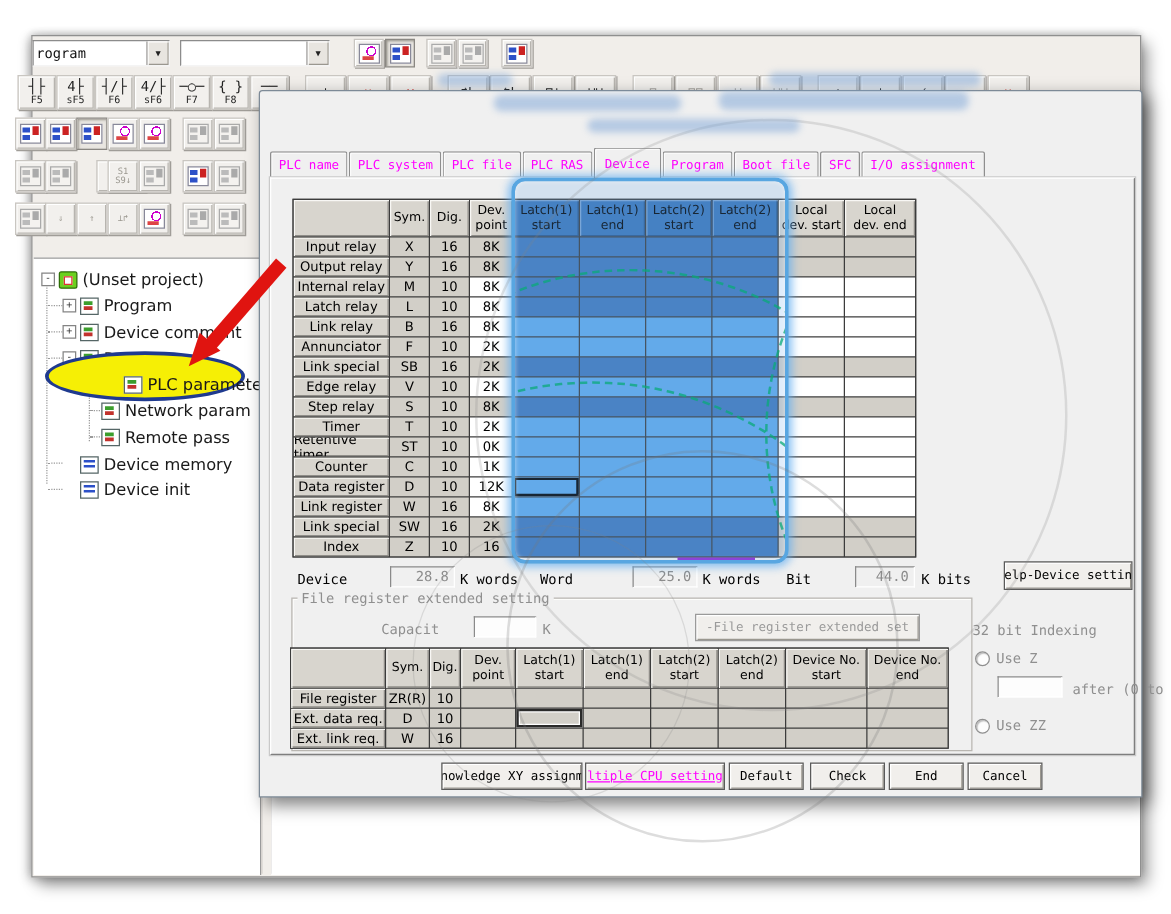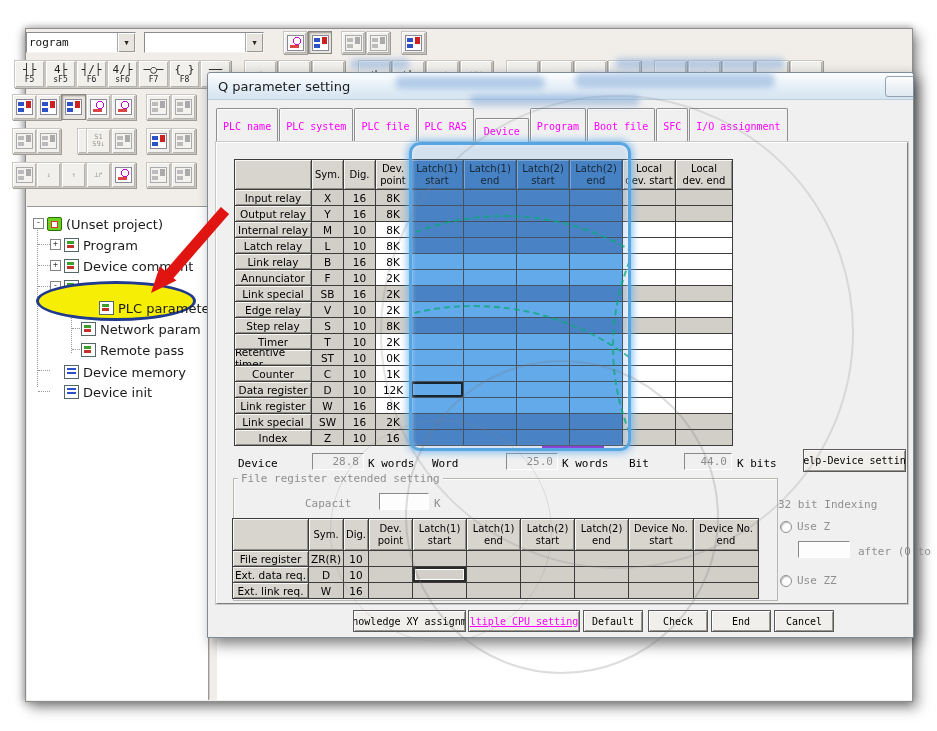--- a/index.html
+++ b/index.html
@@ -52,21 +52,21 @@
   
   #dlg{position:absolute;left:207px;top:72px;width:705px;height:564px;background:#f0f0f0;
        border:1px solid #7d8a97;border-radius:3px 3px 0 0;box-shadow:5px 6px 14px rgba(0,0,0,.50);z-index:10;}
   #dlg-title{position:absolute;left:0;top:0;right:0;height:26px;border-radius:3px 3px 0 0;overflow:hidden;
              background:linear-gradient(#fcfeff,#e2edf6 60%,#d5e4f1);border-bottom:1px solid #bccédb;
              border-bottom:1px solid #bccedb;display:flex;align-items:center;}
   #dlg-title .ttl{font-size:13px;color:#1b1b1b;margin-left:10px;}
   #dlg-close{position:absolute;right:-14px;top:3px;width:40px;height:19px;background:linear-gradient(#fdfdfd,#dfe8f0);
              border:1px solid #93a4b5;border-radius:3px;}
   .tabs{position:absolute;left:8px;top:46px;height:24px;display:flex;align-items:flex-end;}
-  .tab{box-sizing:border-box;height:22px;padding:17px 6px;margin-right:1px;display:flex;align-items:center;
+  .tab{box-sizing:border-box;height:22px;padding:4px 6px;margin-right:1px;display:flex;align-items:center;
        background:#f0f0f0;border:1px solid #8e8e8e;border-bottom:none;border-radius:2px 2px 0 0;
        box-shadow:inset 1px 1px 0 #fbfbfb;font:10px "DejaVu Sans Mono",monospace;color:#ff00ff;white-space:nowrap;}
   .tab.active{height:25px;position:relative;z-index:3;background:#f0f0f0;padding:0 8px;}
   #tabpage{position:absolute;left:8px;top:69px;width:692px;height:462px;background:#f0f0f0;box-sizing:border-box;
            border:1px solid;border-color:#ffffff #7e7e7e #7e7e7e #ffffff;box-shadow:0 0 0 1px #c9c9c9;}
   
   .devgrid{position:absolute;display:grid;gap:1px;background:#3c3c3c;border:1px solid #3c3c3c;}
   #grid-upper{left:26px;top:86px;grid-template-columns:76px 31px 31px 34px 52px 52px 52px 52px 52px 56px;
               grid-template-rows:29px repeat(16,15px);}
   #grid-lower{left:24px;top:445px;grid-template-columns:75px 34px 24px 43px 53px 53px 53px 53px 64px 64px;
@@ -317,24 +317,20 @@
           <div class="tlabel">Device init</div>
         </div>
       </div>
     <div id="splitter"></div>
     <div id="editor">
       
     </div>
   </div>
 
   <div id="dlg">
-    <div id="dlg-title">
-      <span class="ttl">Q parameter setting</span>
-      <div id="dlg-close"></div>
-    </div>
 
     <div class="tabs" id="tabs">
         <div class="tab">PLC name</div>
         <div class="tab">PLC system</div>
         <div class="tab">PLC file</div>
         <div class="tab">PLC RAS</div>
         <div class="tab active">Device</div>
         <div class="tab">Program</div>
         <div class="tab">Boot file</div>
         <div class="tab">SFC</div>
@@ -566,20 +562,21 @@
     <span class="mlabel" style="left:529px;top:384px;">K bits</span>
     <div class="btn" style="left:595px;top:376px;width:103px;height:23px;">elp-Device settin</div>
 
     <div class="gbox" style="left:25px;top:405px;width:543px;height:121px;"></div>
     <span class="gtitle" style="left:30px;top:399px;">File register extended setting</span>
     <span class="mlabel dis" style="left:97px;top:424px;">Capacit</span>
     <div class="vbox w" style="left:171px;top:420px;width:50px;height:17px;">
         <span></span>
       </div>
     <span class="mlabel dis" style="left:226px;top:424px;">K</span>
+    <div class="btn dis" style="left:348px;top:418px;width:180px;height:22px;">-File register extended set</div>
 
     <div class="devgrid" id="grid-lower">
         <div class="c ch">
           <div class="h1"></div>
         </div>
         <div class="c ch">
           <div class="h1">Sym.</div>
         </div>
         <div class="c ch">
           <div class="h1">Dig.</div>

